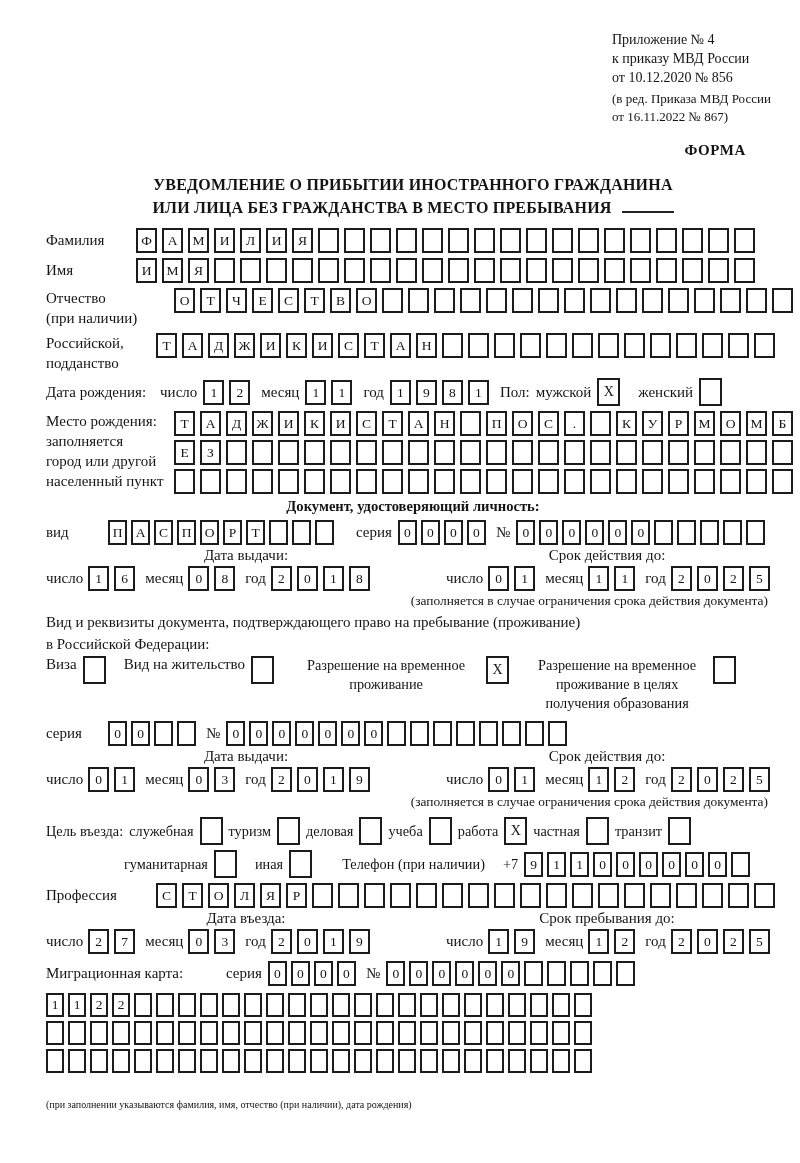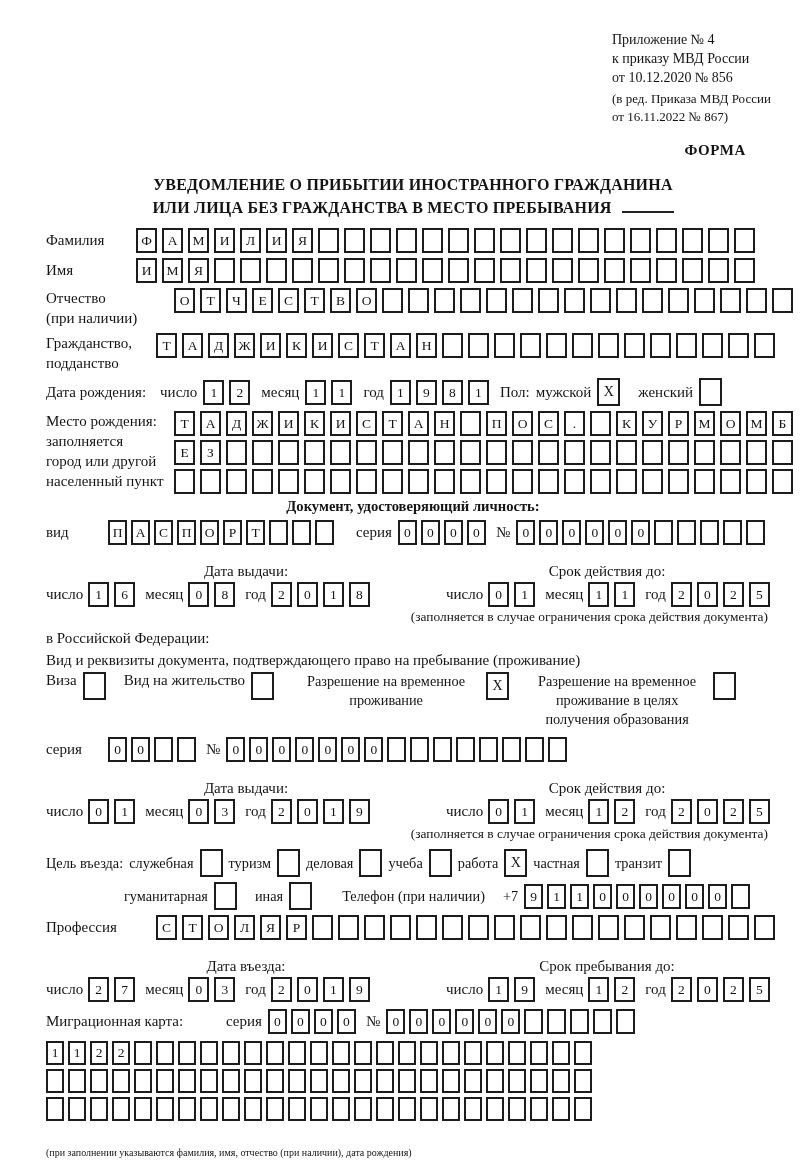--- a/index.html
+++ b/index.html
@@ -36,21 +36,21 @@
         margin-right:5px;text-align:center;font-size:13.5px;line-height:21px;
         flex-shrink:0;}
   .cells.mid .cell{width:15px;margin-right:4px;}
   .cells.sm .cell{width:14px;height:20px;margin-right:4px;line-height:20px;}
   .checkbox{box-sizing:content-box;display:inline-block;width:19px;height:24px;
             border:2px solid #1c1c1c;text-align:center;line-height:24px;
             font-size:14px;flex-shrink:0;}
   .stack{display:flex;flex-direction:column;row-gap:4px;}
 
   .subhead{margin-top:4px;text-align:center;font-weight:bold;font-size:14.6px;}
-  .dhead{display:flex;margin-top:18px;font-size:15px;}
+  .dhead{display:flex;margin-top:2px;font-size:15px;}
   .dh1{width:400px;text-align:center;flex-shrink:0;}
   .dh2{flex:1;text-align:center;padding-right:12px;}
   .daterow{display:flex;margin-top:2px;}
   .dategroup{display:flex;align-items:center;column-gap:5px;}
   .dg-left{width:400px;flex-shrink:0;}
   .note{margin-top:2px;text-align:right;padding-right:12px;font-size:13.4px;}
   .para{margin-top:5px;font-size:15px;}
   .permits{margin-top:3px;}
   .plabel{font-size:14.3px;line-height:19px;text-align:center;flex-shrink:0;}
   .pw1{width:188px;}
@@ -172,21 +172,21 @@
         <span class="cell"></span>
         <span class="cell"></span>
         <span class="cell"></span>
         <span class="cell"></span>
         <span class="cell"></span>
       </span>
   </div>
 
   <div class="row top">
     <div class="lblcol w104">
-      <div>Гражданство,</div>
+      <div>Российской,</div>
       <div>подданство</div>
     </div>
     <span class="cells">
         <span class="cell">Т</span>
         <span class="cell">А</span>
         <span class="cell">Д</span>
         <span class="cell">Ж</span>
         <span class="cell">И</span>
         <span class="cell">К</span>
         <span class="cell">И</span>
@@ -403,22 +403,22 @@
       <span class="cells">
           <span class="cell">2</span>
           <span class="cell">0</span>
           <span class="cell">2</span>
           <span class="cell">5</span>
         </span>
     </div>
   </div>
   <div class="note">(заполняется в случае ограничения срока действия документа)</div>
 
+  <div class="para">Вид и реквизиты документа, подтверждающего право на пребывание (проживание)</div>
   <div class="para">в Российской Федерации:</div>
-  <div class="para">Вид и реквизиты документа, подтверждающего право на пребывание (проживание)</div>
 
   <div class="row top permits">
     <span class="lbl">Виза</span>
     <span class="checkbox"></span>
     <span class="lbl ml12">Вид на жительство</span>
     <span class="checkbox"></span>
     <div class="plabel pw1 ml12">Разрешение на временное проживание</div>
     <span class="checkbox">X</span>
     <div class="plabel pw2 ml12">Разрешение на временное проживание в целях получения образования</div>
     <span class="checkbox"></span>

